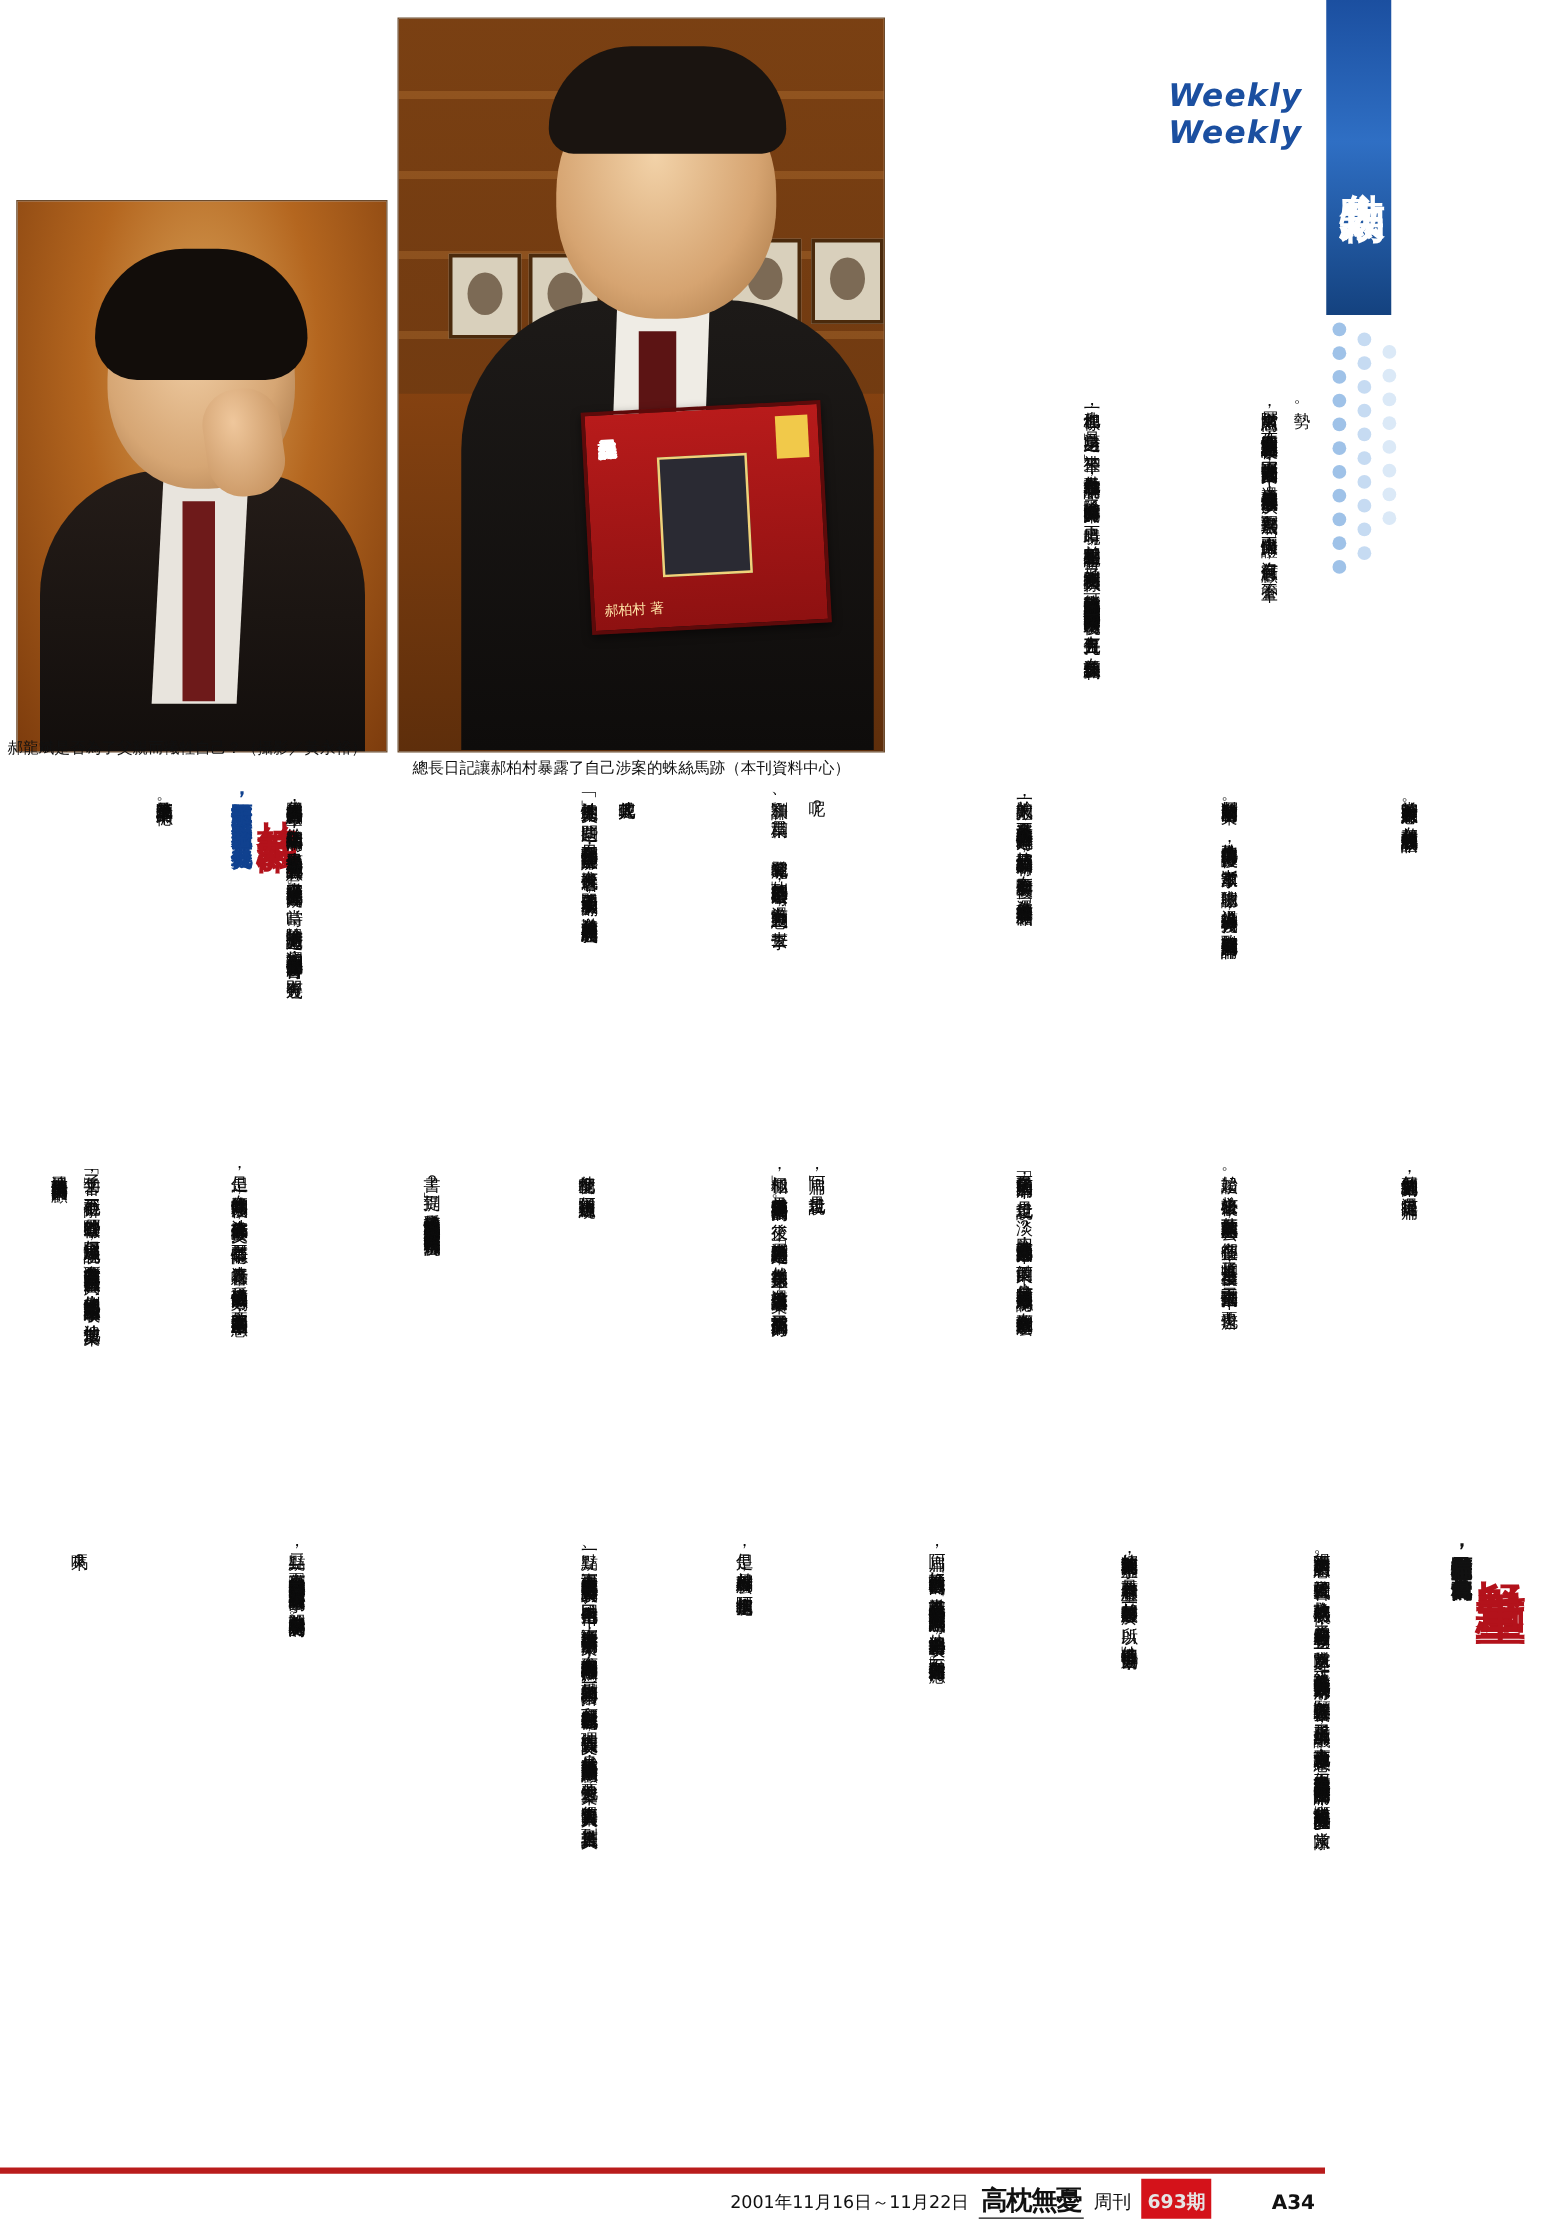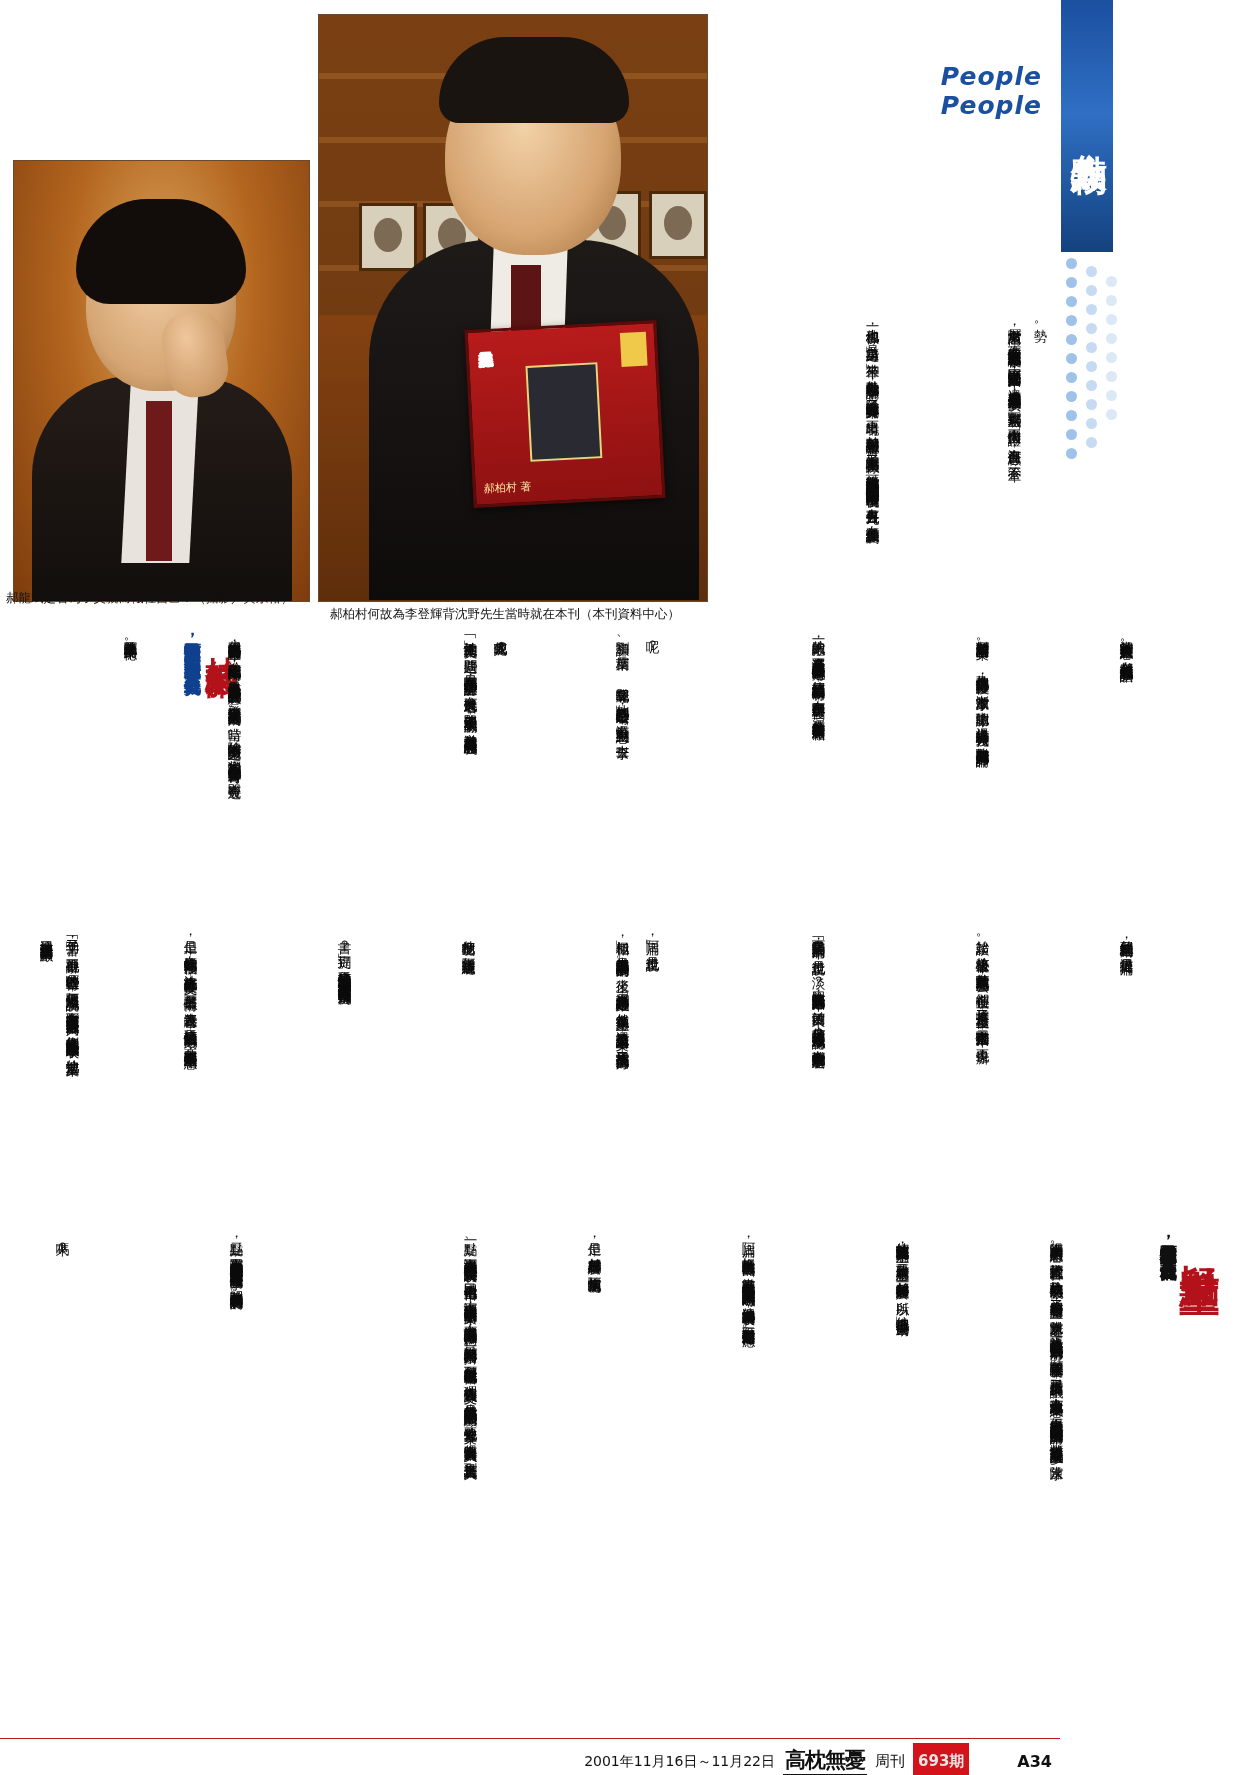--- a/index.html
+++ b/index.html
@@ -154,21 +154,21 @@
     position:absolute;writing-mode:vertical-rl;text-orientation:upright;
     font-weight:bold;color:#111;
     font-family:"DejaVu Sans","Liberation Sans",sans-serif;
   }
   .head-red{color:#b3121b;}
   .head-blue{color:#10418f;}
 
   
   #footer{
     position:absolute;left:0;bottom:0;width:1060px;height:36px;
-    border-top:1px solid #b91c1c;background:#fff;
+    border-top:5px solid #b91c1c;background:#fff;
   }
   #footer .inner{
     position:absolute;right:8px;top:4px;display:flex;align-items:center;gap:8px;
     font-size:15px;
   }
   #footer .date{font-size:14px;color:#111;}
   #footer .logo{
     font-weight:bold;font-size:21px;color:#111;letter-spacing:-1px;
     border-bottom:3px solid #111;padding:0 2px;
   }
@@ -176,21 +176,21 @@
     background:#d4121a;color:#e5e5e5;font-weight:bold;padding:9px 5px;font-size:15px;
   }
   #footer .page{font-weight:bold;font-size:16px;margin-left:40px;}
 </style>
 </head>
 <body>
 
 <div id="masthead">
   <div class="blue-bar"></div>
   <div class="vert-title">焦點人物</div>
-  <div class="wp">People People</div>
+  <div class="wp">Weekly Weekly</div>
   <div class="dots col1">
     <i></i>
       <i></i>
       <i></i>
       <i></i>
       <i></i>
       <i></i>
       <i></i>
       <i></i>
       <i></i>
@@ -250,21 +250,21 @@
   <div class="tie"></div>
   <div class="head"></div>
   <div class="hair"></div>
   <div class="book">
     <div class="bk-title">八年參謀總長日記</div>
     <div class="bk-photo"></div>
     <div class="bk-tag"></div>
     <div class="bk-sub">郝柏村 著</div>
   </div>
 </div>
-<div class="caption" id="cap-right">郝柏村何故為李登輝背沈野先生當時就在本刊（本刊資料中心）</div>
+<div class="caption" id="cap-right">總長日記讓郝柏村暴露了自己涉案的蛛絲馬跡（本刊資料中心）</div>
 
 <div class="vcol top-col" style="right:196px;width:24px;">勢。</div>
 <div class="vcol top-col" style="right:222px;width:138px;">階層愈來愈高，而使案情有愈演愈烈之立特調小組後，一度因軍方曝光的涉案動搖國本」，還賣成檢察總長盧仁發成涉層級多廣，都要辦到底」、「不惜向國人保證「…沒有任何顧忌，不管牽</div>
 <div class="vcol top-col" style="right:364px;width:182px;">也和他一樣，是「清白之身」。「神來一筆」，意外地自動表示李登輝說明，除了撇清自己與弊案有關外，更出境時，郝柏村主動召開記者會，做了組列為重要關係人，可能也接著被限制媒體報導前行政院長郝柏村也被特調小謙可能與弊案有關而被限制出境後，有去年九月五日，在前參謀總長劉和</div>
 
 <div class="vhead head-red" style="right:20px;top:1232px;height:190px;font-size:40px;letter-spacing:4px;">疑點重重</div>
 <div class="vhead" style="right:66px;top:1232px;height:240px;font-size:17px;line-height:26px;">郝柏村犧牲兒子去幫助阿扁，使自己高枕無憂</div>
 
 <div class="vhead head-red" style="right:1004px;top:630px;height:170px;font-size:33px;letter-spacing:3px;">抽絲剝繭</div>
 <div class="vhead head-blue" style="right:1042px;top:630px;height:250px;font-size:17px;line-height:26px;">李登輝幫阿扁掩蓋過案子，所以只要阿扁膽敢洩密，他就要玉石俱焚</div>

